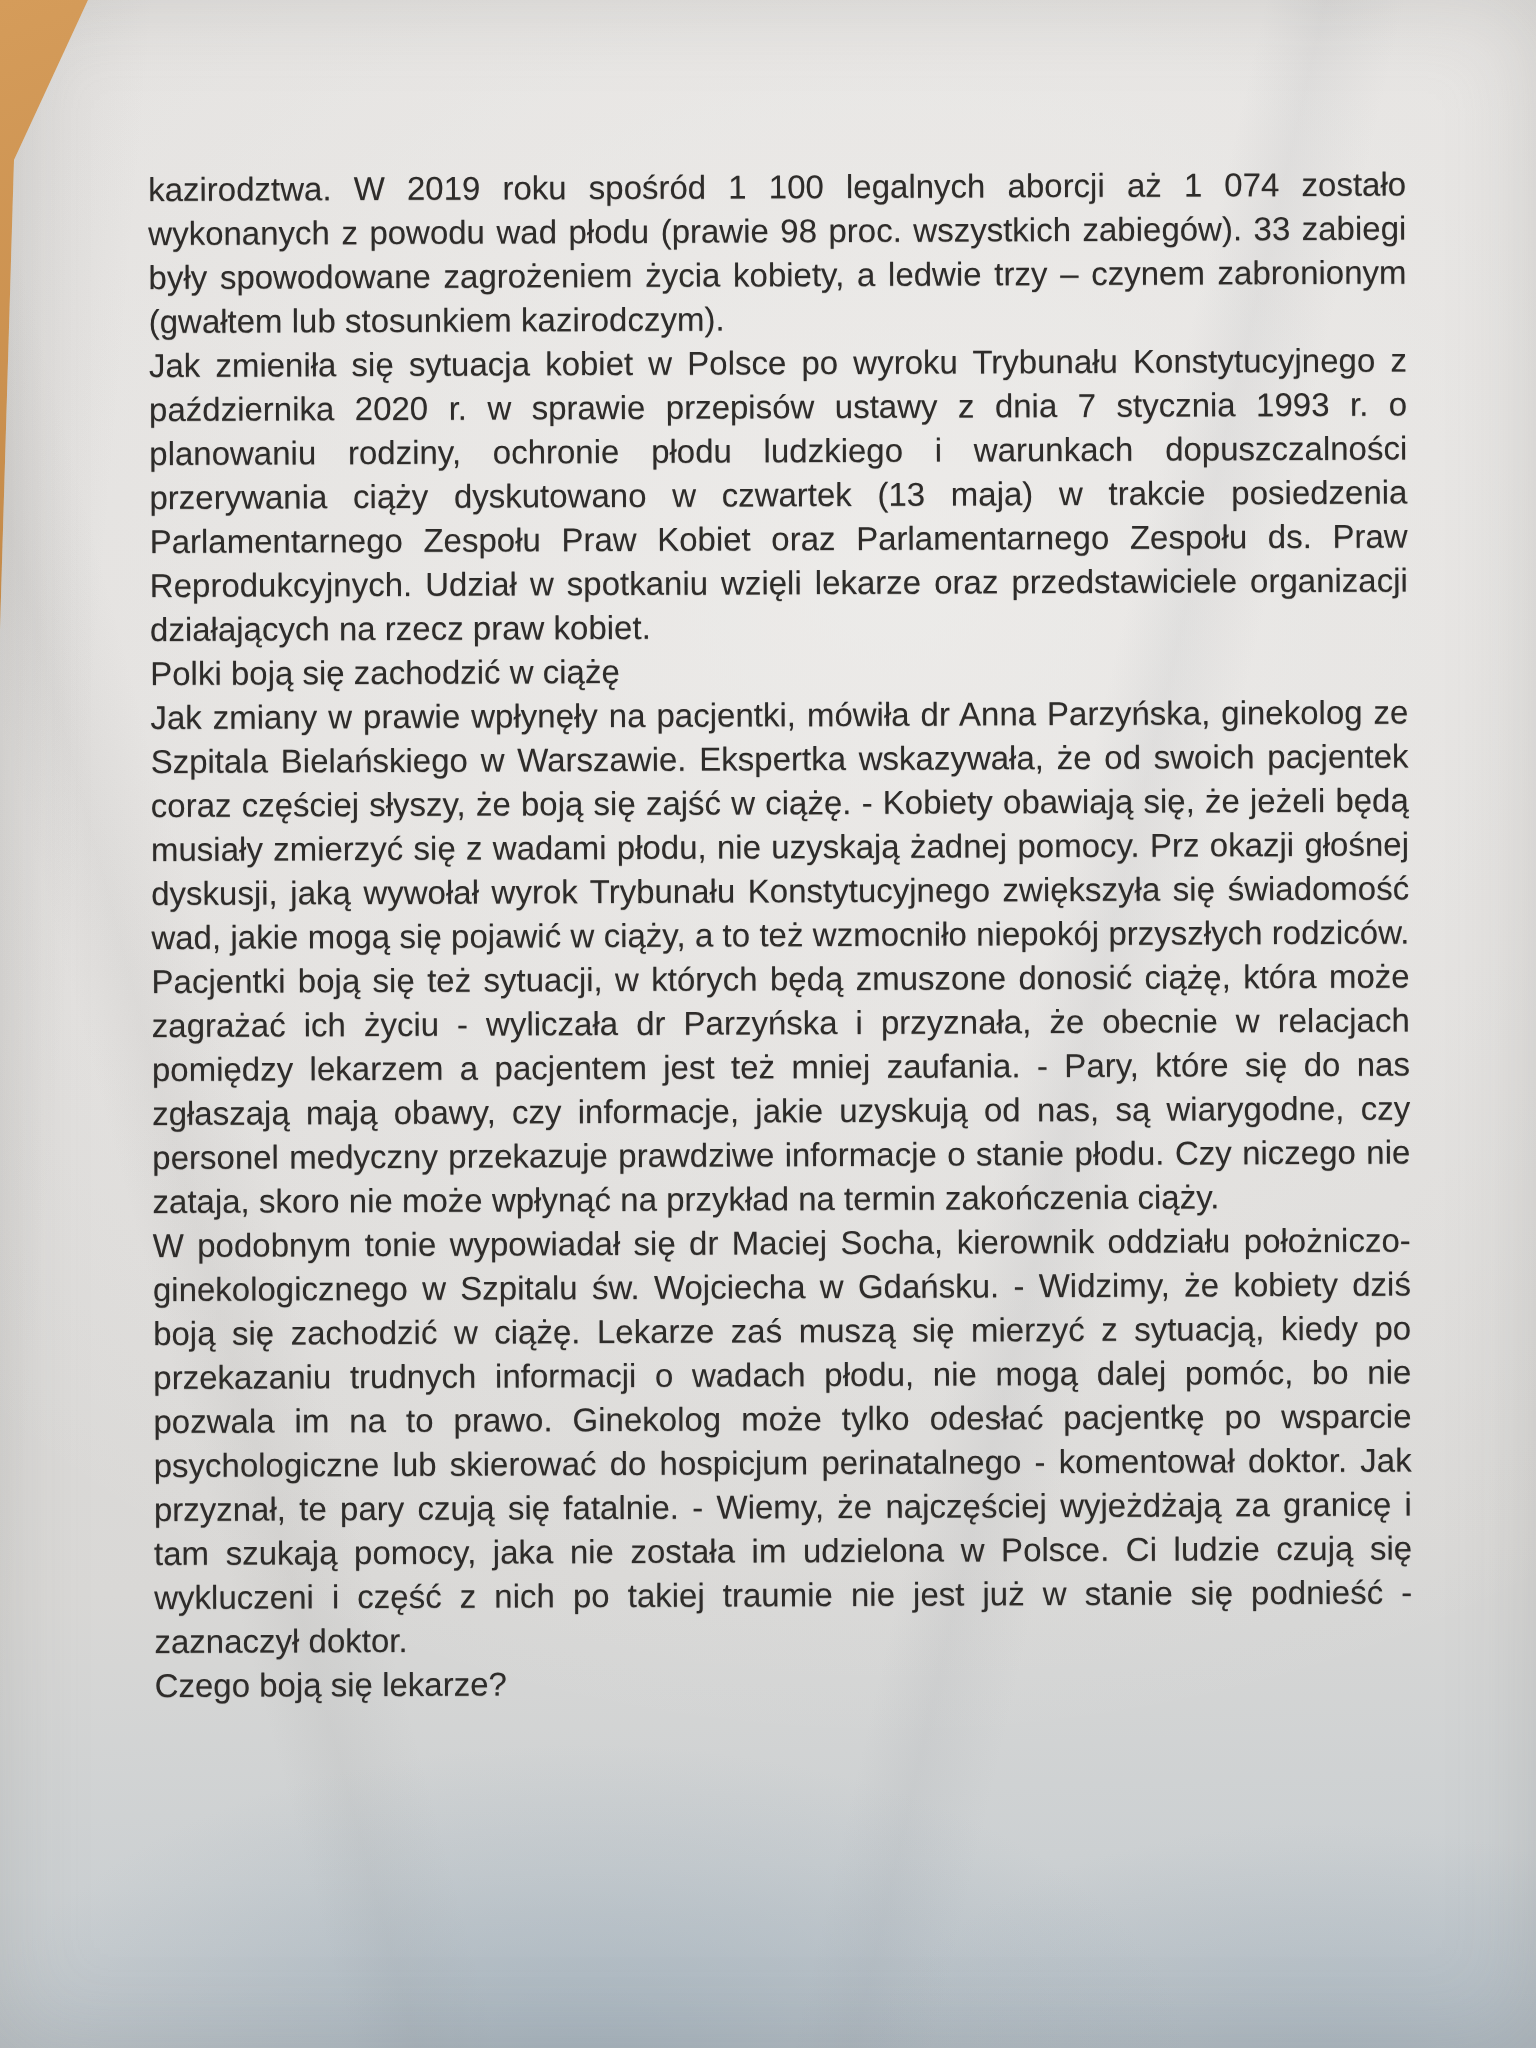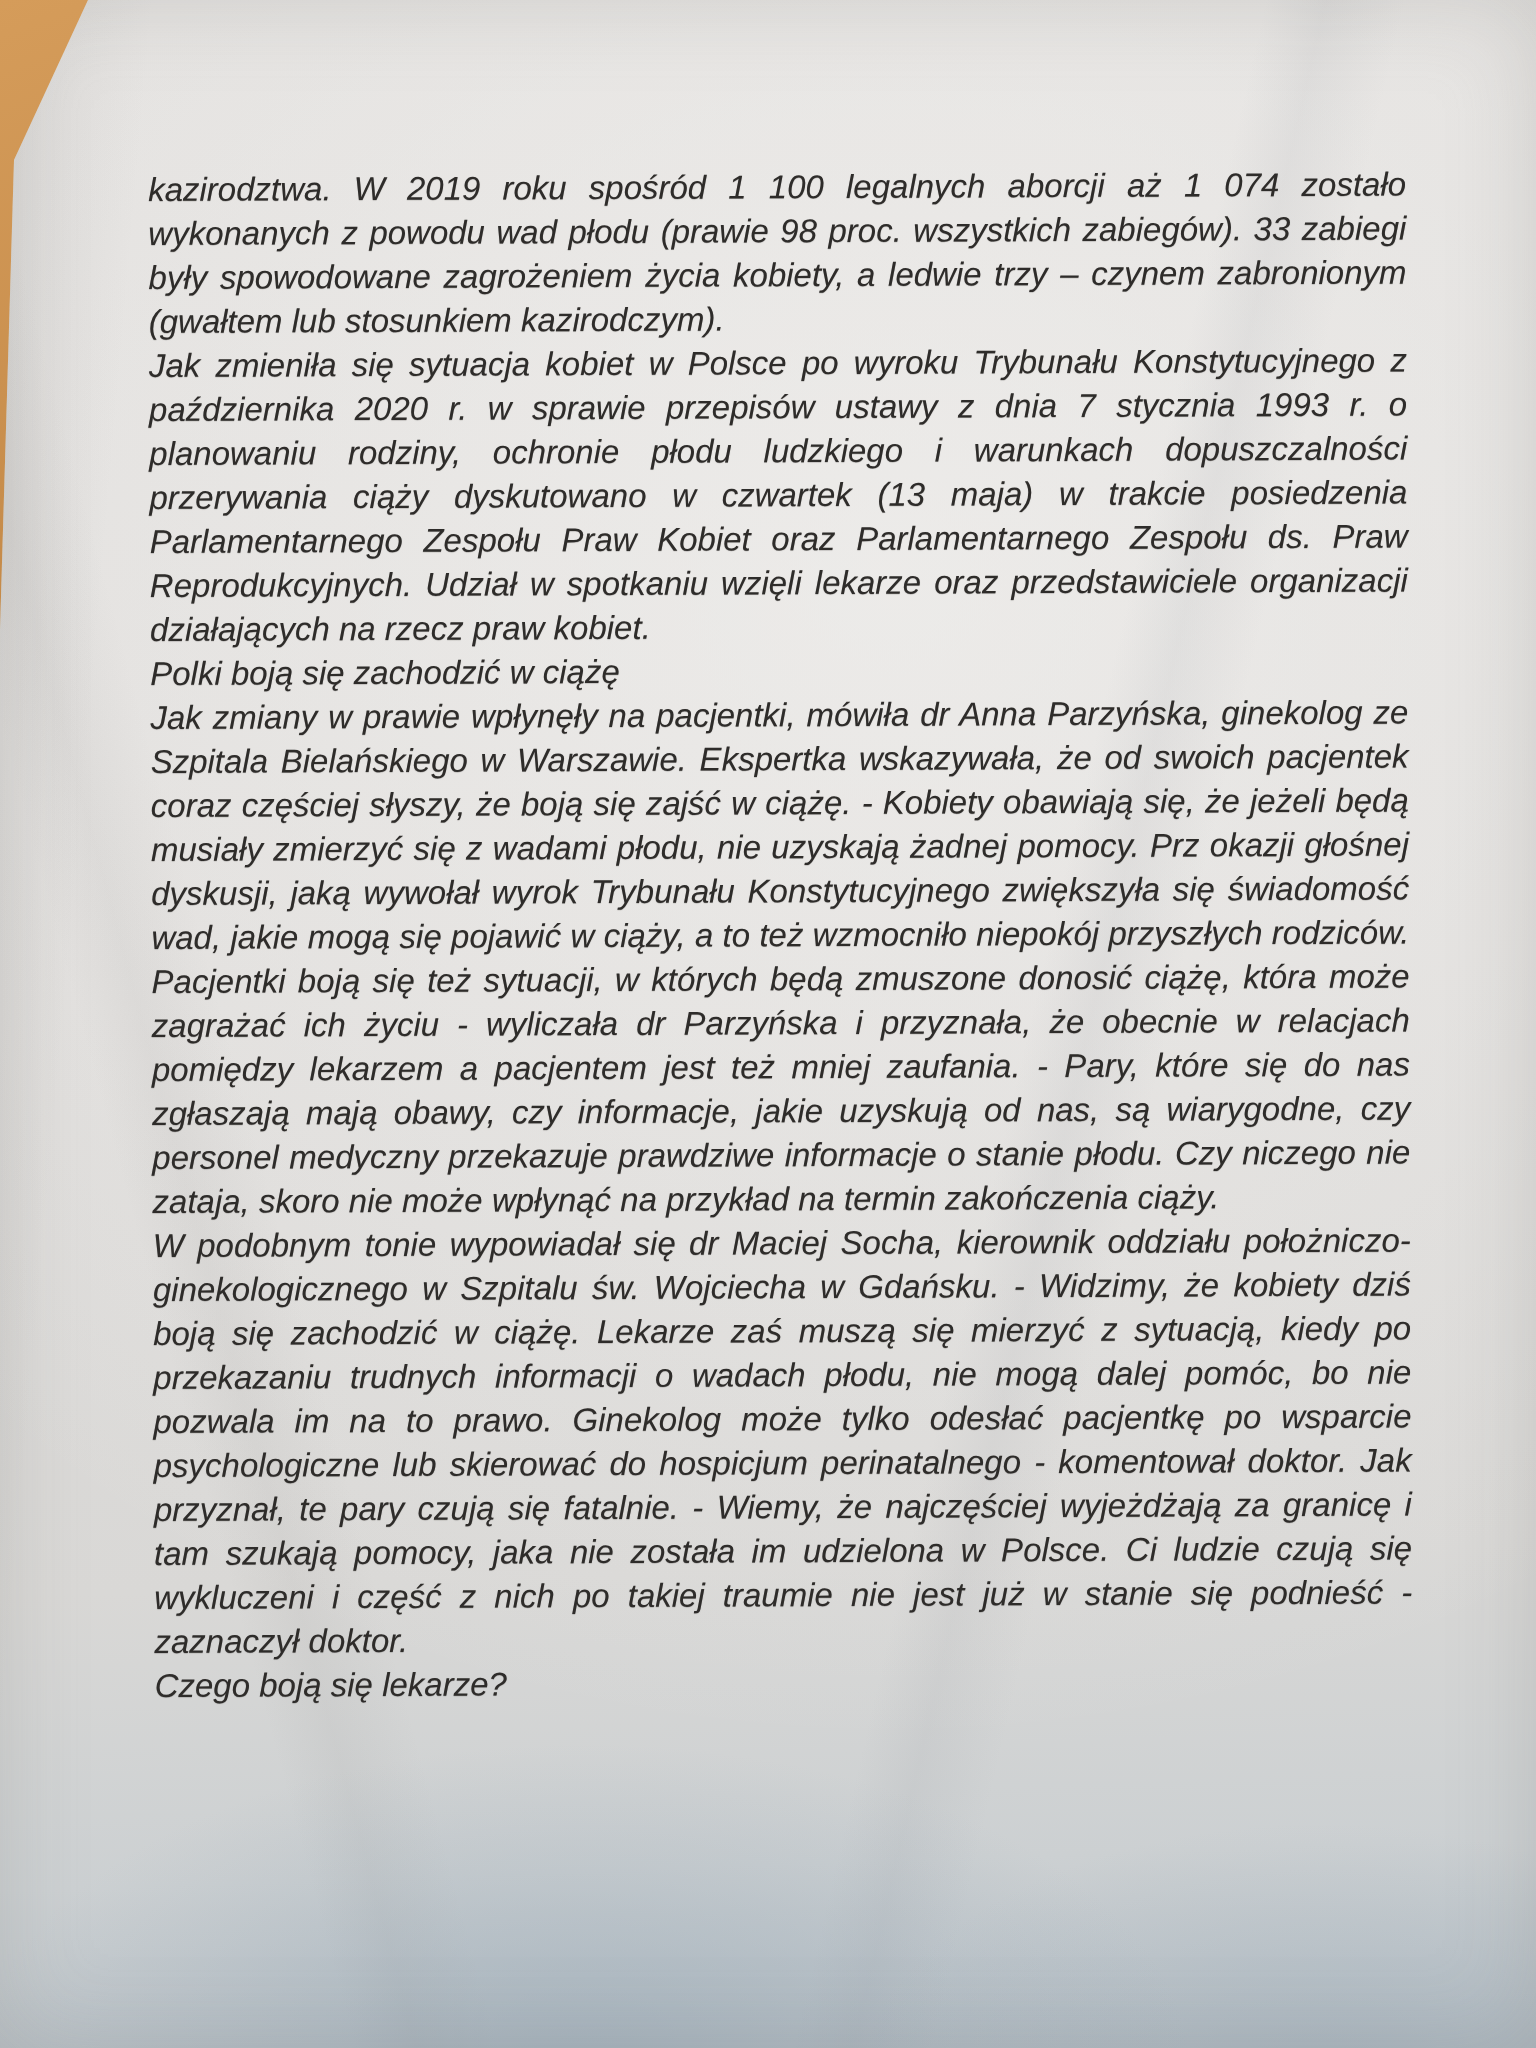--- a/index.html
+++ b/index.html
@@ -25,21 +25,20 @@
     clip-path: polygon(88px 0, 100% 0, 100% 100%, 0 100%, 0 630px, 14px 160px);
     background:
       radial-gradient(55% 22% at 38% 101%, rgba(140,160,176,0.48), rgba(140,160,176,0) 72%),
       radial-gradient(42% 18% at 86% 102%, rgba(140,160,176,0.38), rgba(140,160,176,0) 72%),
       linear-gradient(103deg, rgba(255,255,255,0) 63%, rgba(140,144,152,0.10) 66%, rgba(255,255,255,0) 70%),
       linear-gradient(75deg,  rgba(120,118,116,0)  17%, rgba(120,118,116,0.07) 20%, rgba(120,118,116,0) 24%),
       linear-gradient(95deg,  rgba(110,108,106,0.10) 0%, rgba(255,255,255,0) 9%),
       radial-gradient(120% 80% at 58% 28%, rgba(246,245,243,0.55), rgba(246,245,243,0) 72%),
       linear-gradient(178deg, #e3e1df 0%, #dfdddb 48%, #d9d8d6 76%, #ccd0d2 90%, #bac2c8 100%);
     box-shadow: inset 0 0 90px rgba(115,112,108,0.22);
-    font-style: italic;
   }
 
   
   .text-block {
     position: absolute;
     top: 168px;
     left: 148px;
     width: 1258px;
     transform: rotate(-0.25deg);
     transform-origin: left top;

